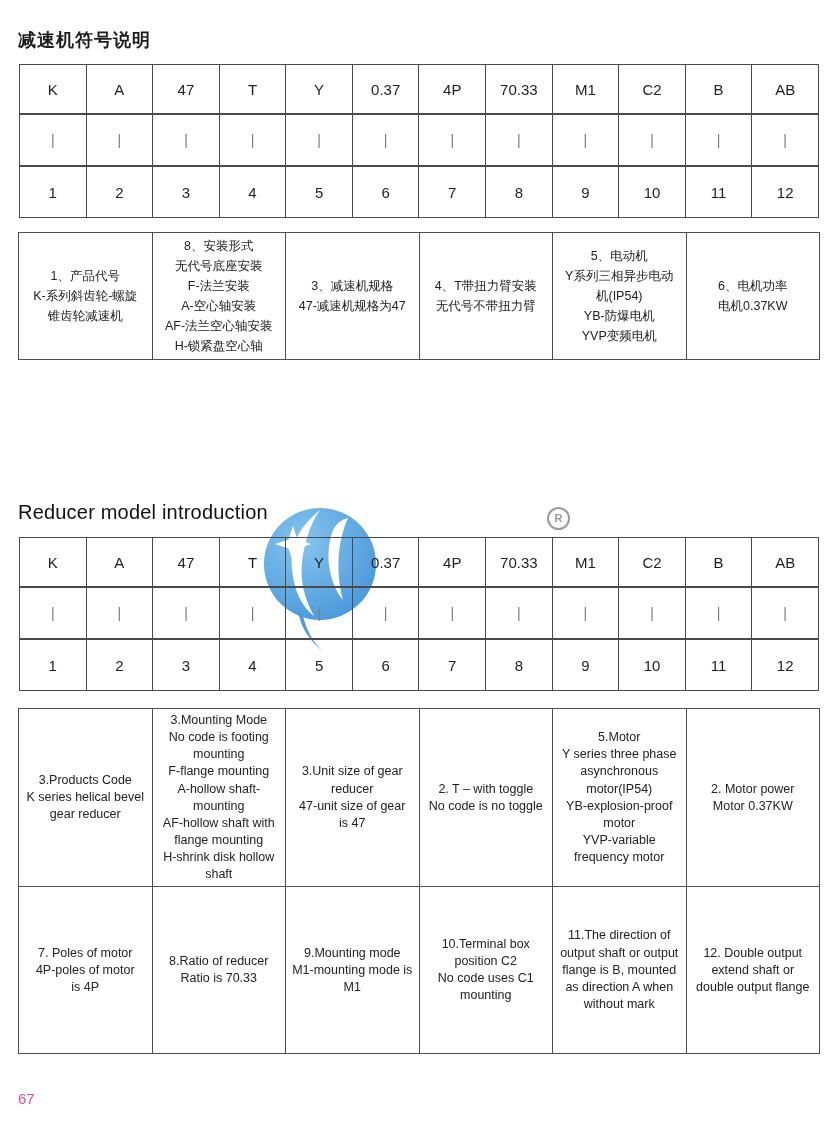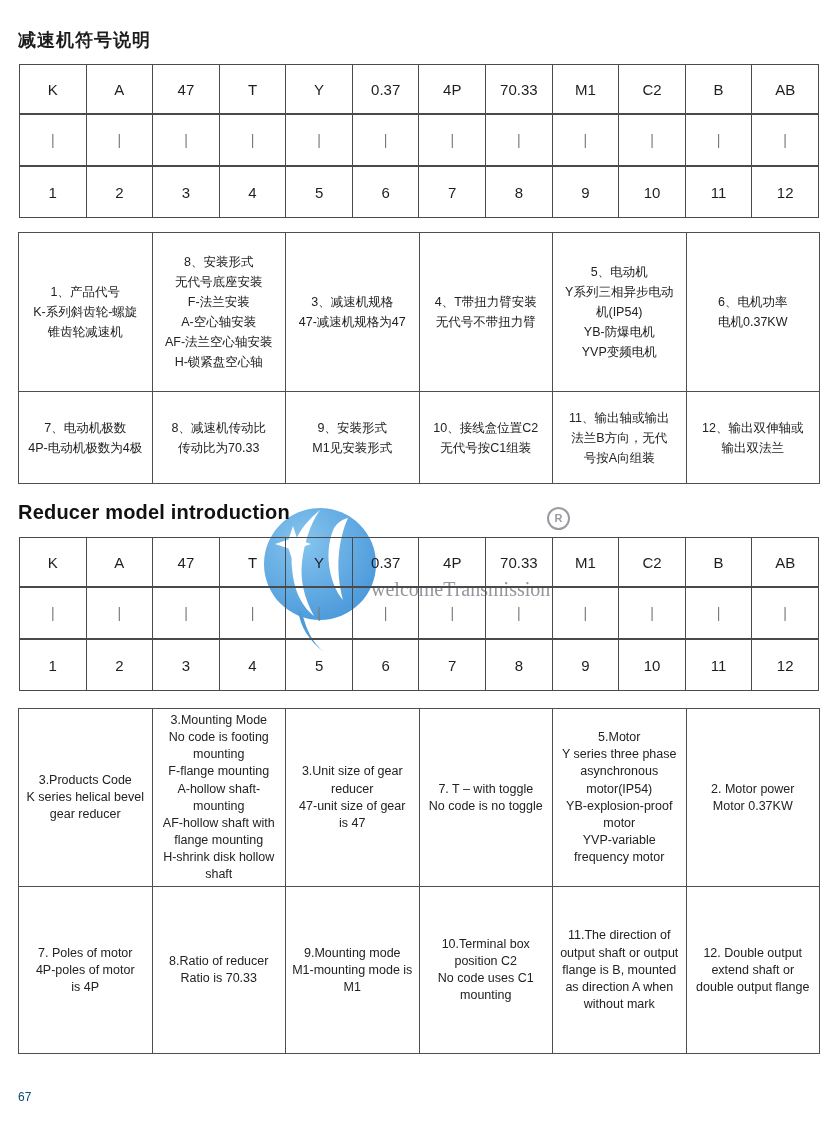--- a/index.html
+++ b/index.html
@@ -10,21 +10,21 @@
   }
   .layer{position:absolute;left:0;top:0;width:840px;height:1126px;}
   #content{z-index:2;padding-left:40px;}
   #watermark{z-index:1;}
 
   .sec-title-cn{
     position:absolute;left:18px;top:28px;font-size:18px;font-weight:600;
     color:#1c1c1c;letter-spacing:1px;
   }
   .sec-title-en{
-    position:absolute;left:18px;top:501px;font-size:20px;font-weight:700;
+    position:absolute;left:18px;top:501px;font-size:20px;font-weight:400;
     color:#111;letter-spacing:.2px;
   }
 
   table{border-collapse:collapse;table-layout:fixed;background:transparent;}
   td{
     text-align:center;vertical-align:middle;white-space:pre-line;
     background:transparent;
   }
 
   
@@ -42,21 +42,21 @@
   .exp-table{position:absolute;left:18px;width:802px;}
   .exp-table td{border:1.5px solid #4f4f4f;font-size:12.5px;padding:3px 2px;}
   #cn-exp-table{top:232px;}
   #cn-exp-table tr:first-child td{height:152px;line-height:1.6;}
   #cn-exp-table tr:last-child td{height:85px;line-height:1.6;}
   #en-exp-table{top:708px;}
   #en-exp-table tr:first-child td{height:166px;line-height:1.37;}
   #en-exp-table tr:last-child td{height:160px;line-height:1.37;}
 
   .page-number{
-    position:absolute;left:18px;top:1090px;font-size:12px;color:#0c4a6e;
+    position:absolute;left:18px;top:1090px;font-size:15px;color:#ec4899;
   }
 
   
   .wm-logo{position:absolute;left:250px;top:498px;}
   .wm-cn{
     position:absolute;left:366px;top:512px;font-size:57px;font-weight:700;
     color:#8d8d96;letter-spacing:7px;line-height:1;white-space:nowrap;
   }
   .wm-reg{
     position:absolute;left:547px;top:507px;width:19px;height:19px;
@@ -79,21 +79,20 @@
         <stop offset="100%" stop-color="#4494d8"></stop>
       </radialGradient>
     </defs>
     <circle cx="70" cy="66" r="56" fill="url(#wmblue)"></circle>
     <path d="M52 114 C56 132 63 145 74 154 C59 143 50 128 48 112 Z" fill="#4d9bd9"></path>
     <path d="M70 12 C48 30 40 48 42 70 C44 94 52 108 64 118 C54 100 50 82 52 64 C54 46 60 26 70 12 Z" fill="#ffffff"></path>
     <path d="M98 20 C88 42 85 72 93 102 C78 84 74 52 84 30 C88 24 93 21 98 20 Z" fill="#ffffff"></path>
     <path d="M43 28 L47.5 41.5 L61 46 L47.5 50.5 L43 64 L38.5 50.5 L25 46 L38.5 41.5 Z" fill="#ffffff"></path>
   </svg>
   <div class="wm-reg">R</div>
-  <div class="wm-en">welcomeTransmission</div>
 </div>
 
 <div class="layer" id="content">
 
   <div class="sec-title-cn">减速机符号说明</div>
 
   <table class="code-table" id="cn-code-table">
     <tbody>
         <tr class="row-codes">
       <td>K</td>
@@ -157,35 +156,20 @@
       <td>4、T带扭力臂安装
 无代号不带扭力臂</td>
       <td>5、电动机
 Y系列三相异步电动
 机(IP54)
 YB-防爆电机
 YVP变频电机</td>
       <td>6、电机功率
 电机0.37KW</td>
     </tr>
-    <tr>
-      <td>7、电动机极数
-4P-电动机极数为4极</td>
-      <td>8、减速机传动比
-传动比为70.33</td>
-      <td>9、安装形式
-M1见安装形式</td>
-      <td>10、接线盒位置C2
-无代号按C1组装</td>
-      <td>11、输出轴或输出
-法兰B方向，无代
-号按A向组装</td>
-      <td>12、输出双伸轴或
-输出双法兰</td>
-    </tr>
   </tbody>
     </table>
 
   <div class="sec-title-en">Reducer model introduction</div>
 
   <table class="code-table" id="en-code-table">
     <tbody>
         <tr class="row-codes">
       <td>K</td>
       <td>A</td>
@@ -244,21 +228,21 @@
 A-hollow shaft-
 mounting
 AF-hollow shaft with
 flange mounting
 H-shrink disk hollow
 shaft</td>
       <td>3.Unit size of gear
 reducer
 47-unit size of gear
 is 47</td>
-      <td>7. T – with toggle
+      <td>2. T – with toggle
 No code is no toggle</td>
       <td>5.Motor
 Y series three phase
 asynchronous
 motor(IP54)
 YB-explosion-proof
 motor
 YVP-variable
 frequency motor</td>
       <td>2. Motor power

